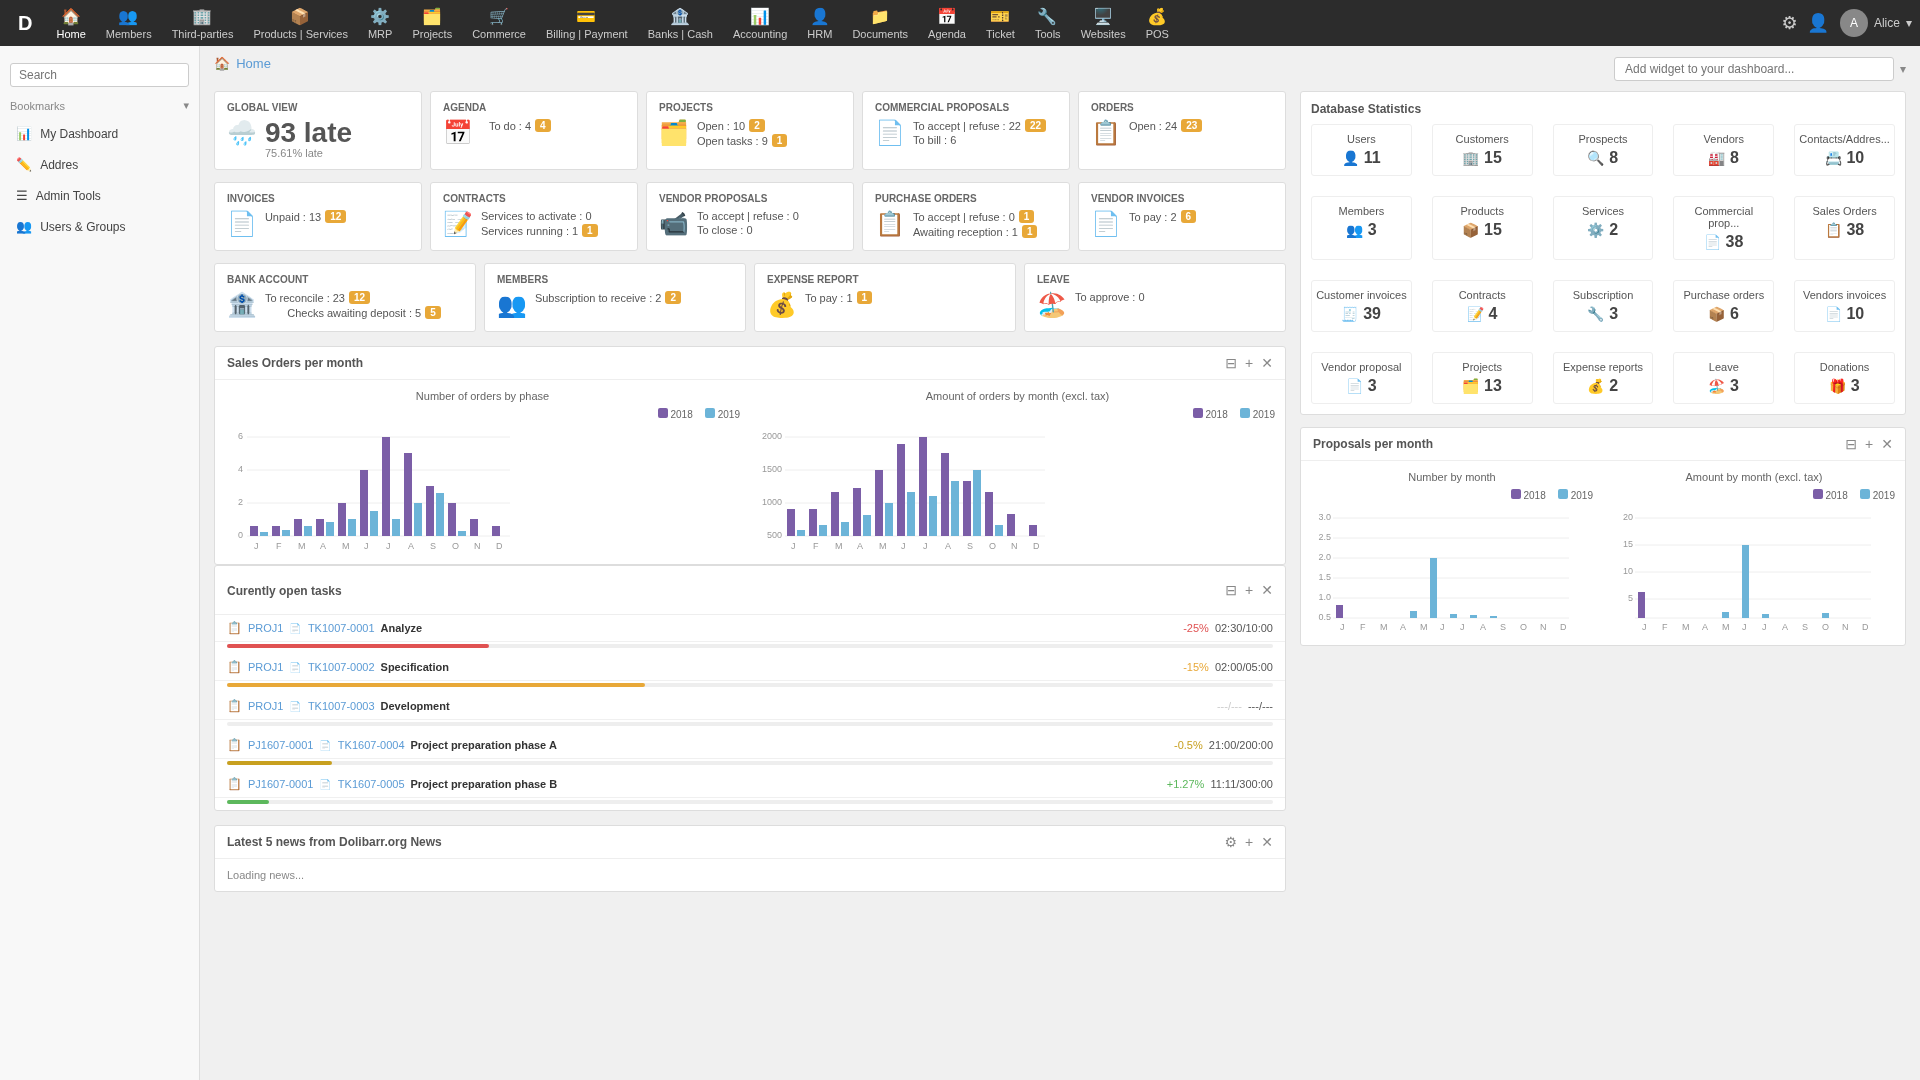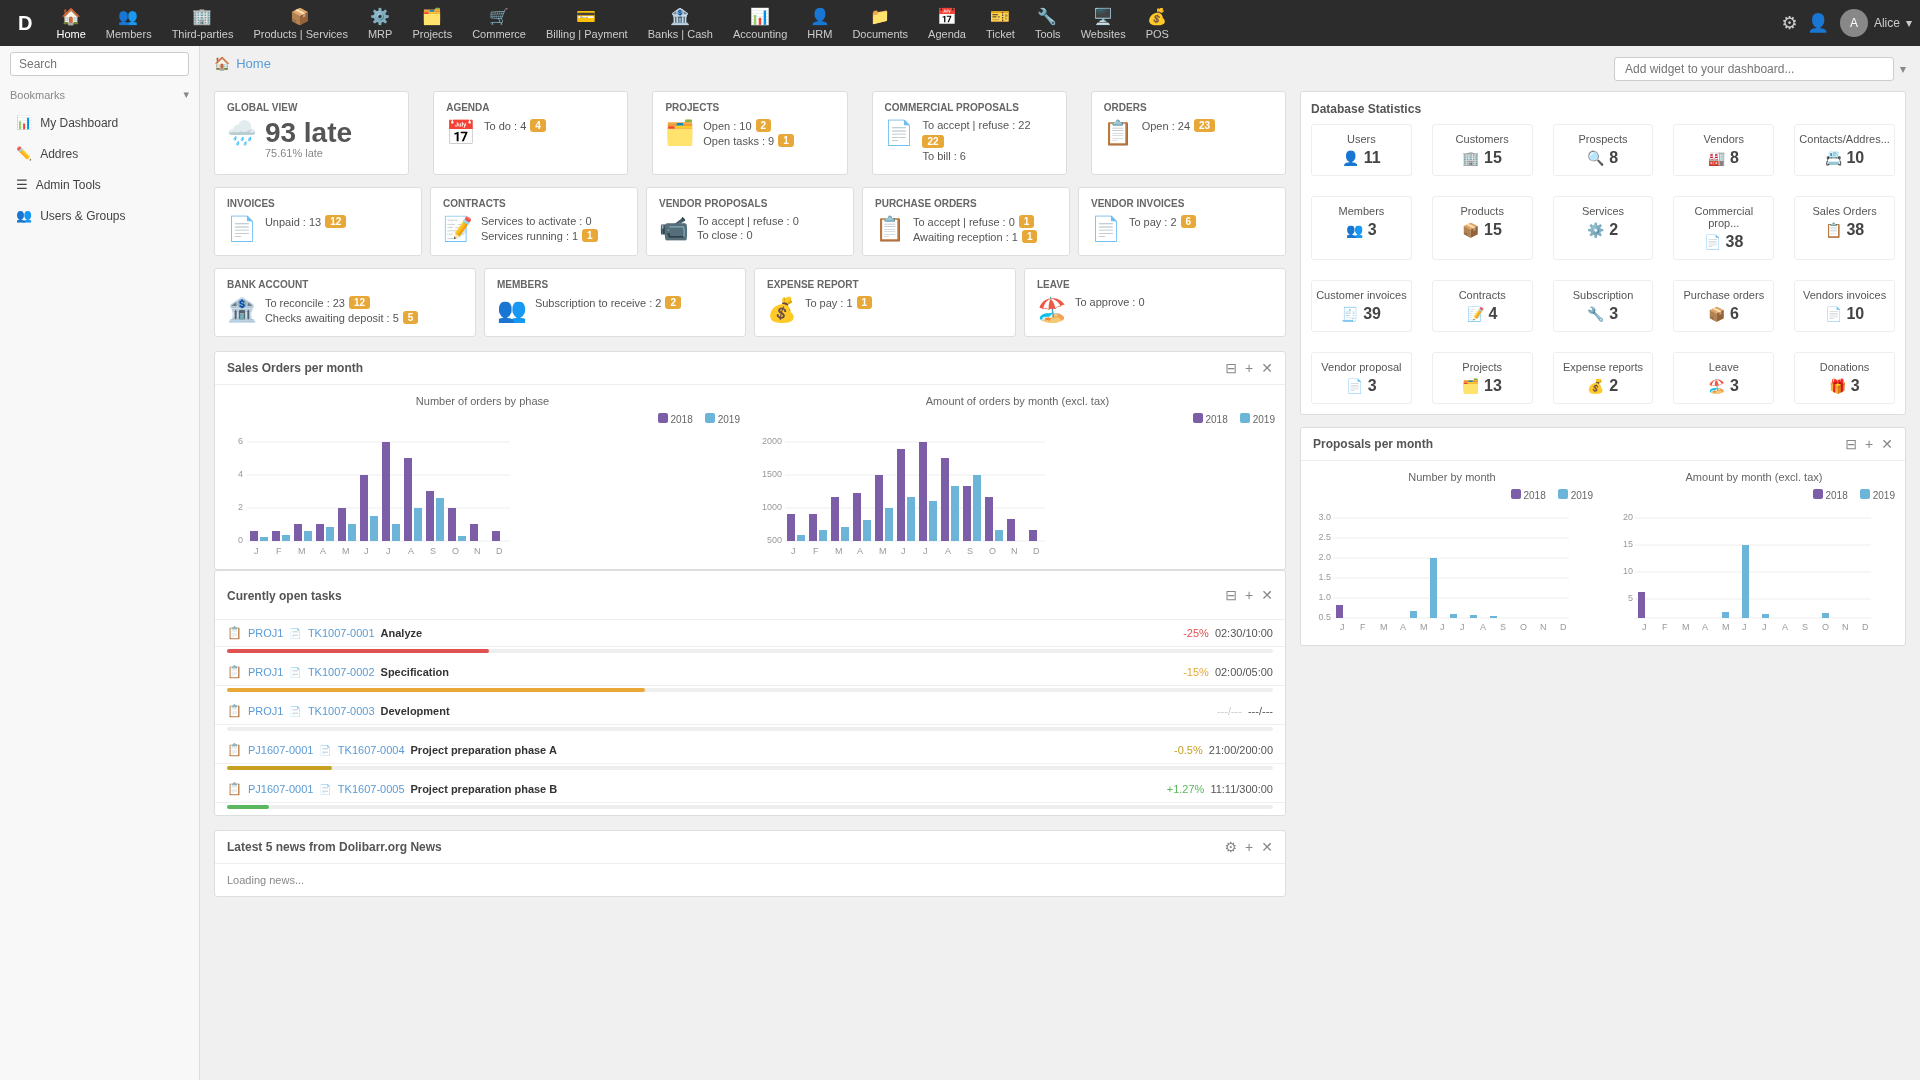--- a/index.html
+++ b/index.html
@@ -10,35 +10,35 @@
     .top-nav .logo { color: white; font-size: 20px; font-weight: bold; padding: 0 10px; margin-right: 4px; }
     .nav-item { display: flex; flex-direction: column; align-items: center; color: #ccc; padding: 4px 10px; font-size: 11px; cursor: pointer; text-decoration: none; }
     .nav-item .nav-icon { font-size: 16px; margin-bottom: 2px; }
     .nav-item.active { color: white; }
     .nav-right { margin-left: auto; display: flex; align-items: center; gap: 10px; color: #ccc; font-size: 12px; }
     .nav-right .user-info { display: flex; align-items: center; gap: 6px; cursor: pointer; color: #ccc; }
     .avatar { width: 28px; height: 28px; border-radius: 50%; background: #888; display: flex; align-items: center; justify-content: center; color: white; font-size: 12px; overflow: hidden; }
 
     
     .layout { display: flex; height: calc(100vh - 46px); }
-    .sidebar { width: 200px; background: #f8f8f8; border-right: 1px solid #ddd; padding: 0 0; flex-shrink: 0; }
+    .sidebar { width: 200px; background: #f8f8f8; border-right: 1px solid #ddd; padding: 11px 0; flex-shrink: 0; }
     .sidebar-search { padding: 6px 10px; }
     .sidebar-search input { width: 100%; padding: 4px 8px; border: 1px solid #ccc; border-radius: 3px; font-size: 12px; }
     .sidebar-section { padding: 6px 10px; color: #888; font-size: 11px; display: flex; align-items: center; justify-content: space-between; cursor: pointer; }
     .sidebar-item { padding: 8px 16px; cursor: pointer; display: flex; align-items: center; gap: 8px; color: #444; }
     .sidebar-item .si-icon { font-size: 13px; }
 
     
     .main-content { flex: 1; overflow-y: auto; padding: 10px 14px; }
 
     
     .breadcrumb { display: flex; align-items: center; gap: 6px; margin-bottom: 10px; font-size: 13px; color: #555; }
 
     
-    .cards-grid { display: grid; grid-template-columns: repeat(5, 1fr); gap: 24px; margin-bottom: 12px; }
+    .cards-grid { display: grid; grid-template-columns: repeat(5, 1fr); gap: 8px; margin-bottom: 12px; }
     .card { background: white; border: 1px solid #ddd; border-radius: 3px; padding: 10px 12px; cursor: pointer; }
     .card-title { font-size: 10px; font-weight: bold; color: #666; text-transform: uppercase; margin-bottom: 6px; }
     .card-body { display: flex; align-items: flex-start; gap: 8px; }
     .card-icon { font-size: 24px; color: #888; flex-shrink: 0; }
     .card-content { flex: 1; font-size: 11px; color: #555; }
     .card-number { font-size: 28px; font-weight: bold; color: #555; line-height: 1; }
     .card-sub { font-size: 11px; color: #888; }
     .badge { display: inline-block; padding: 1px 5px; border-radius: 3px; font-size: 10px; font-weight: bold; color: white; }
     .badge-warn { background: #e8a838; }
     .card-row { display: flex; align-items: center; gap: 4px; margin-bottom: 2px; }
@@ -237,21 +237,21 @@
                   <div class="card-number">93 late</div>
                   <div class="card-sub">75.61% late</div>
                 </div>
     </div>
   </div>
             <div class="card">
     <div class="card-title">AGENDA</div>
     <div class="card-body">
       <div class="card-icon">📅</div>
       <div class="card-content">
-                  <div class="card-row" style="flex-wrap:wrap;">To do : 4 <span class="badge badge-warn">4</span></div>
+                  <div class="card-row" style="flex-wrap:wrap;margin-left:8px;">To do : 4 <span class="badge badge-warn">4</span></div>
                 </div>
     </div>
   </div>
             <div class="card">
     <div class="card-title">PROJECTS</div>
     <div class="card-body">
       <div class="card-icon">🗂️</div>
       <div class="card-content">
                   <div class="card-row" style="flex-wrap:wrap;">Open : 10 <span class="badge badge-warn">2</span></div>
                   <div class="card-row" style="flex-wrap:wrap;">Open tasks : 9 <span class="badge badge-warn">1</span></div>
@@ -330,21 +330,21 @@
   </div>
           </div>
 
         <div class="cards-grid3" id="cards-row3">
             <div class="card">
     <div class="card-title">BANK ACCOUNT</div>
     <div class="card-body">
       <div class="card-icon">🏦</div>
       <div class="card-content">
                   <div class="card-row" style="flex-wrap:wrap;">To reconcile : 23 <span class="badge badge-warn">12</span></div>
-                  <div class="card-row" style="flex-wrap:wrap;">Checks awaiting deposit : 5 <span class="badge badge-warn">5</span></div>
+                  <div class="card-row" style="flex-wrap:wrap;justify-content:center;">Checks awaiting deposit : 5 <span class="badge badge-warn">5</span></div>
                 </div>
     </div>
   </div>
             <div class="card">
     <div class="card-title">MEMBERS</div>
     <div class="card-body">
       <div class="card-icon">👥</div>
       <div class="card-content">
                   <div class="card-row" style="flex-wrap:wrap;">Subscription to receive : 2 <span class="badge badge-warn">2</span></div>
                 </div>

